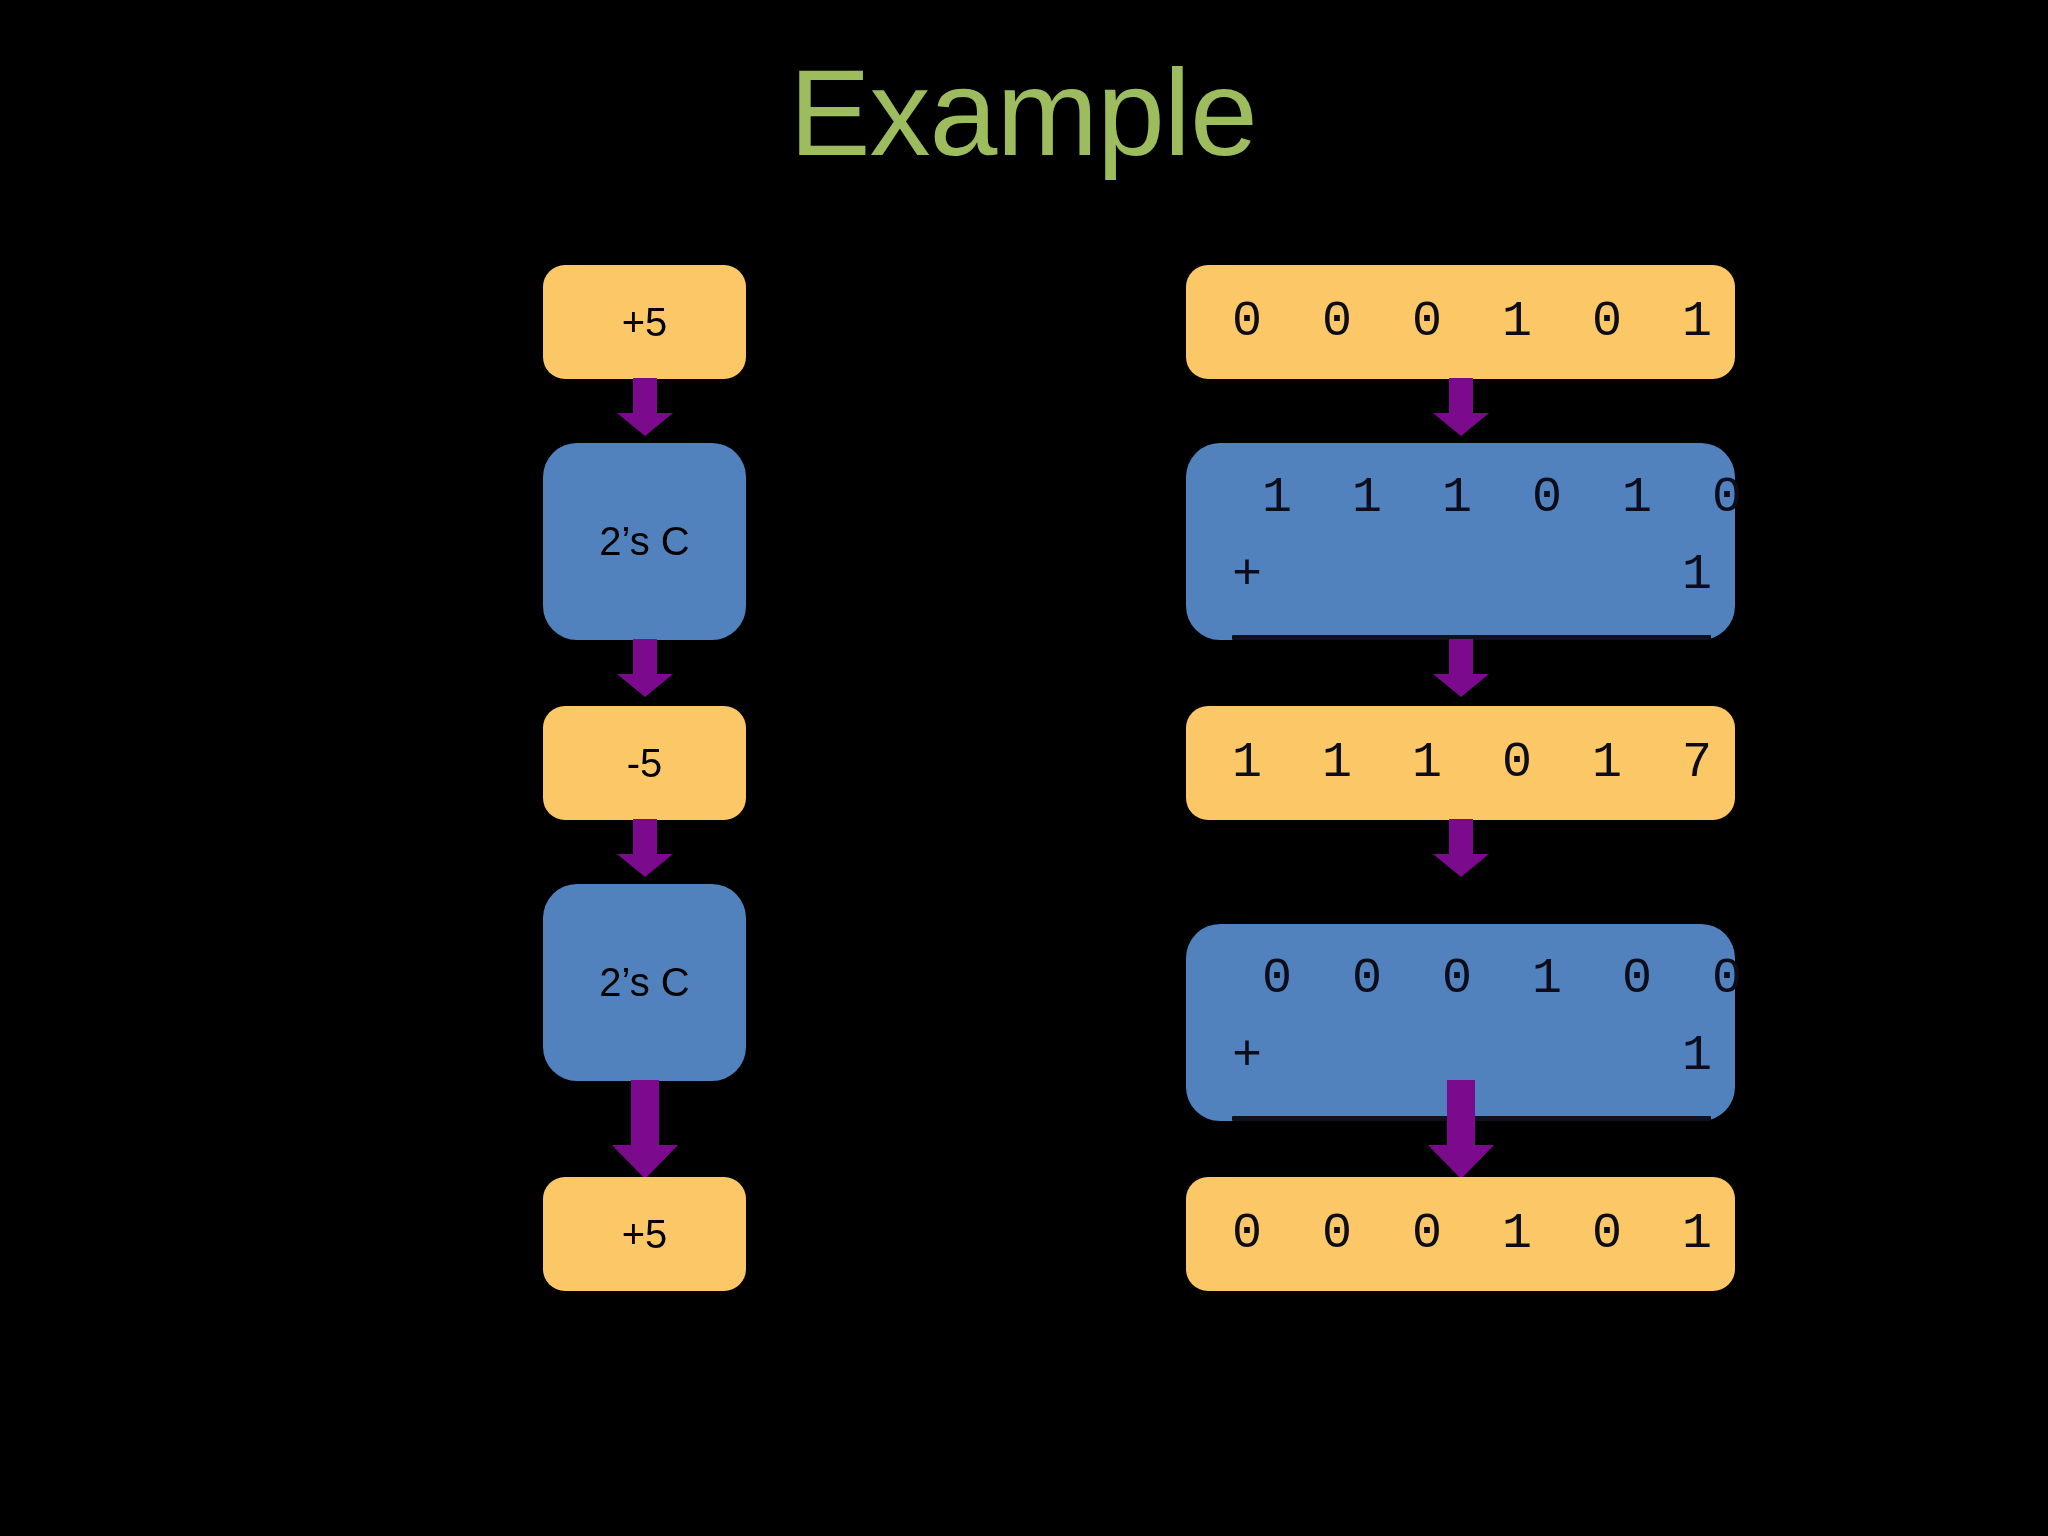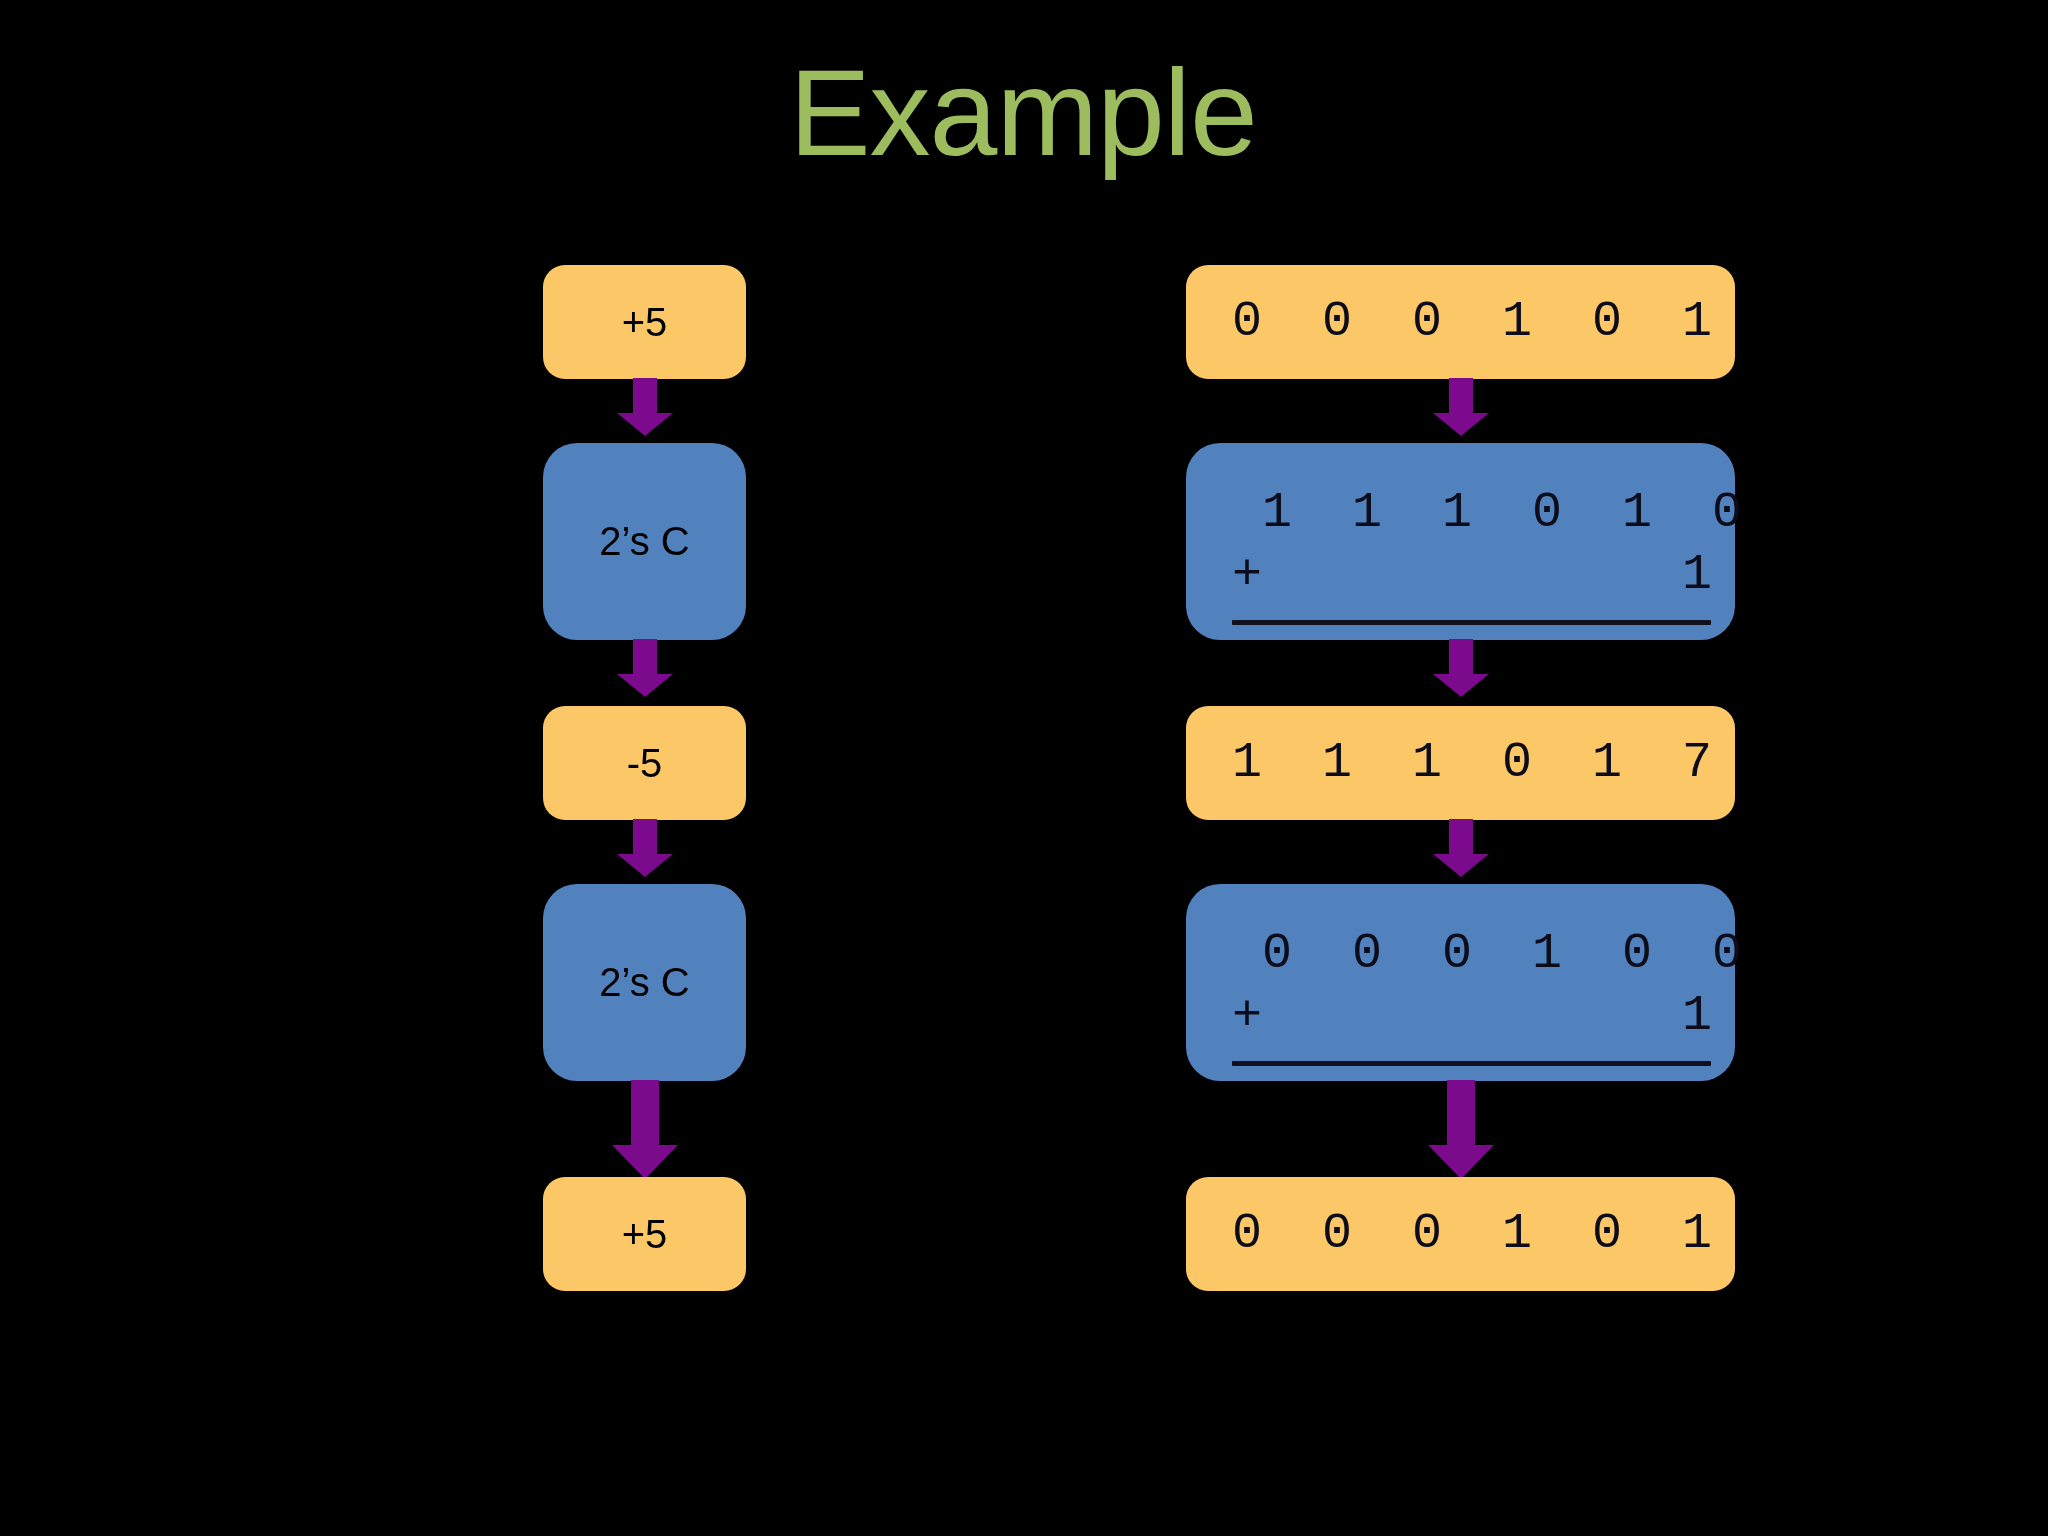--- a/index.html
+++ b/index.html
@@ -57,21 +57,21 @@
     position: absolute;
     left: 0; top: 0; right: 0; bottom: 0;
     display: flex;
     flex-direction: column;
     justify-content: center;
     padding-left: 46px;
     padding-right: 14px;
     box-sizing: border-box;
   }
   .bits-wrap.calc {
-    justify-content: center;
+    justify-content: space-between;
     padding-top: 24px;
   }
   .bitline {
     color: #0C0C1A;
     font-family: "Liberation Mono", "DejaVu Sans Mono", monospace;
     font-size: 50px;
     line-height: 62px;
     letter-spacing: 0px;
     white-space: pre;
   }
@@ -157,21 +157,21 @@
   <div class="box amber" style="left:1186px; top:706px; width:549px; height:114px;">
     <div class="bits-wrap">
       <div class="bitline">1  1  1  0  1  7</div>
     </div>
   </div>
 
   <svg class="arrow" style="left:1432px; top:819px;" width="58" height="59" viewBox="0 0 58 59">
     <polygon points="17,0 41,0 41,35 57,35 29,58 1,35 17,35" fill="#7B0A8C"></polygon>
   </svg>
 
-  <div class="box blue tall" style="left:1186px; top:884px; width:549px; height:197px;">
+  <div class="box blue tall" style="left:1186px; top:924px; width:549px; height:197px;">
     <div class="bits-wrap calc">
       <div class="bitline"> 0  0  0  1  0  0</div>
       <div class="bitline">+              1</div>
       <div class="rule"></div>
     </div>
   </div>
 
   <svg class="arrow" style="left:1427px; top:1080px;" width="68" height="100" viewBox="0 0 68 100">
     <polygon points="20,0 48,0 48,65 67,65 34,99 1,65 20,65" fill="#7B0A8C"></polygon>
   </svg>

